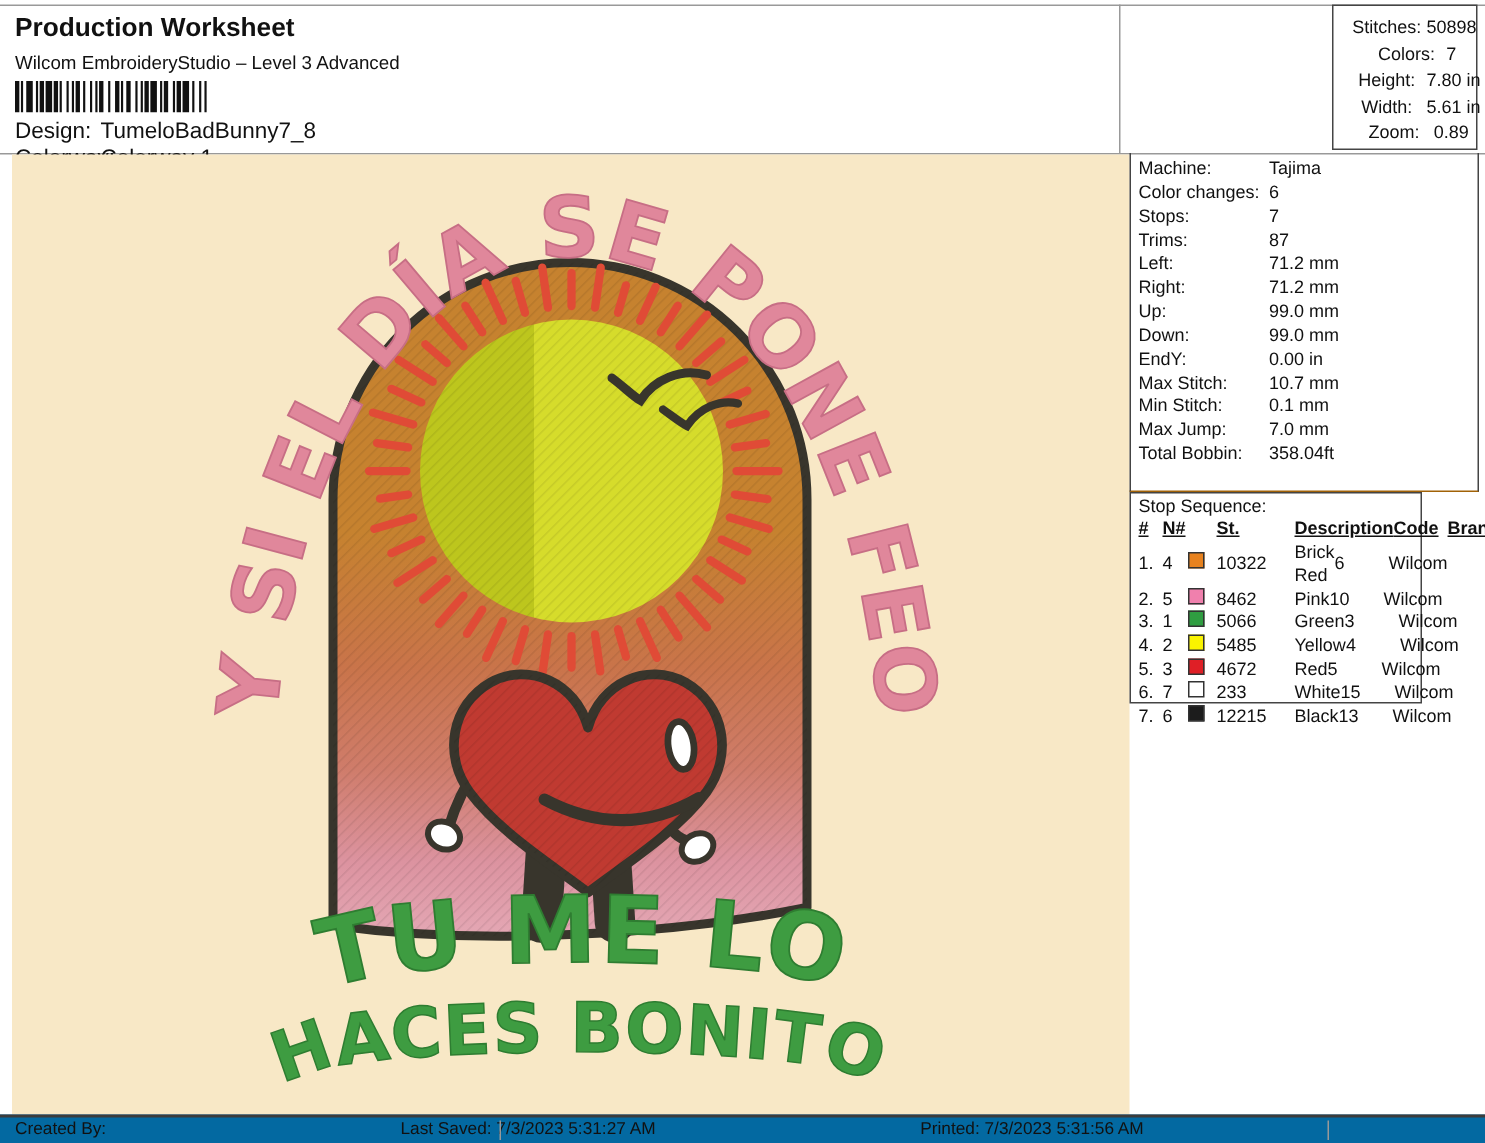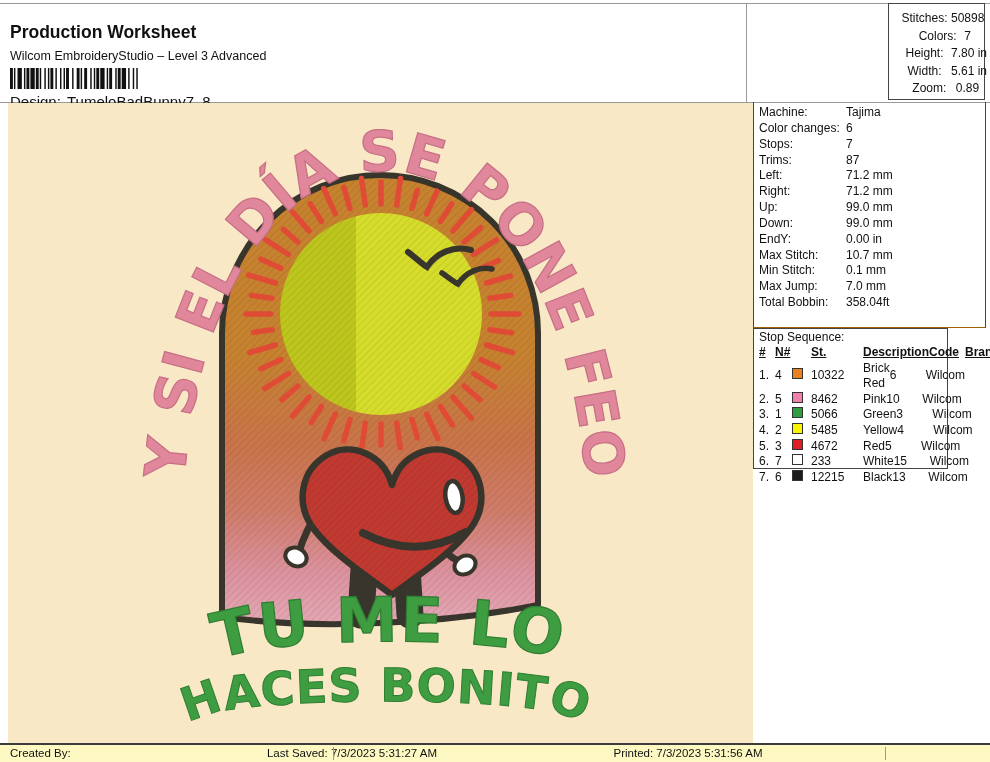--- a/index.html
+++ b/index.html
@@ -2,21 +2,21 @@
 <html style="--canvas-bg: #F8E8C6; --outline: #38352C; --pink-text: #E0879B; --pink-text-stroke: #C76E85; --green-text: #3E9C41; --green-text-stroke: #2E7D31; --arch-top: #C6822F; --arch-mid: #C9744A; --arch-salmon: #CF7C6A; --arch-pink: #DC93A0; --arch-bottom: #E4A7B4; --sun-left: #BDC61D; --sun-right: #D6DC2B; --ray-red: #E04B36; --heart-red: #C03A31; --hand-white: #FFFFFF;"><head>
 <meta charset="utf-8">
 <style>
   html,body{margin:0;padding:0;background:#fff;}
   .page{position:relative;width:990px;height:762px;background:#fff;overflow:hidden;
         font-family:"Liberation Sans",sans-serif;color:#111;}
   .hline{position:absolute;left:0;width:990px;border-top:1px solid #999;}
   .vline{position:absolute;border-left:1px solid #999;}
   
   .header{position:absolute;left:10px;top:6px;width:720px;}
-  .title{font-size:17.5px;font-weight:bold;margin:16px 0 6px 0;}
+  .title{font-size:17.5px;font-weight:bold;margin:2px 0 6px 0;}
   .subtitle{font-size:12.5px;margin-bottom:5px;}
   .barcode{display:block;margin:2px 0 4px 0;}
   .kv-row{font-size:15px;line-height:18px;}
   .kv-row .k{display:inline-block;width:57px;}
   
   .stats-box{position:absolute;left:888px;top:3px;width:97px;height:97px;border:1px solid #444;
              padding:6px 0 0 9px;box-sizing:border-box;font-size:12px;}
   .stats-box .kv{line-height:17.6px;white-space:nowrap;text-align:center;}
   .stats-box .k{display:inline-block;width:53px;}
   
@@ -34,21 +34,21 @@
   .srow{display:grid;grid-template-columns:16px 17px 19px 45px 1fr 30px 6px 44px;
         line-height:15.6px;padding-left:5px;align-items:center;}
   .shead{font-weight:bold;}
   .shead u{text-decoration:underline;}
   .c-st,.c-code{text-align:left;}
   .c-desc{padding-left:7px;}
   .c-brand{grid-column:8;}
   .swatch{width:11px;height:11px;border:1px solid #333;display:inline-block;box-sizing:border-box;}
   
   .footer{position:absolute;left:0;top:743px;width:990px;height:17px;border-top:2px solid #3c3c3c;
-          border-bottom:1px solid #aaa;box-sizing:content-box;font-size:11.5px;background:#fef9c3;}
+          border-bottom:1px solid #aaa;box-sizing:content-box;font-size:11.5px;background:#0369a1;}
   .footer span{position:absolute;top:2px;white-space:nowrap;}
   .f-created{left:10px;}
   .f-saved{left:352px;transform:translateX(-50%);}
   .f-printed{left:688px;transform:translateX(-50%);}
   .f-page{right:9px;margin-top:24px;}
   .f-div{position:absolute;top:2px;height:13px;border-left:1px solid #999;}
   
   .arc-text{font:bold 56px "DejaVu Sans",sans-serif;letter-spacing:1px;}
   .g1-text{font:bold 62px "DejaVu Sans",sans-serif;letter-spacing:2px;}
   .g2-text{font:bold 46px "DejaVu Sans",sans-serif;letter-spacing:1px;}

